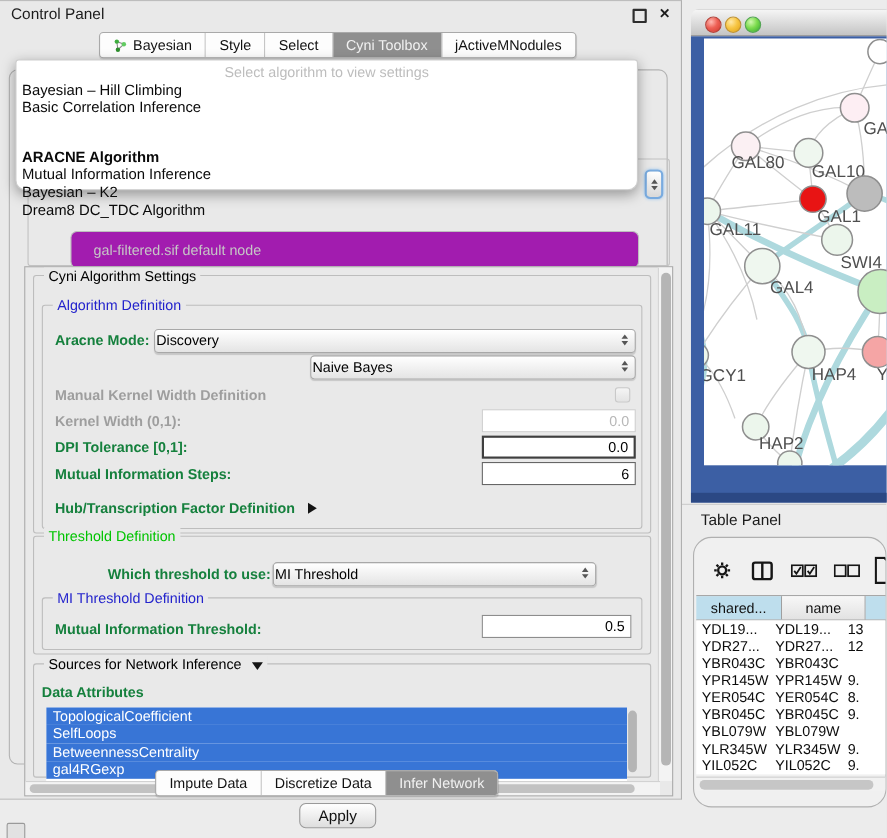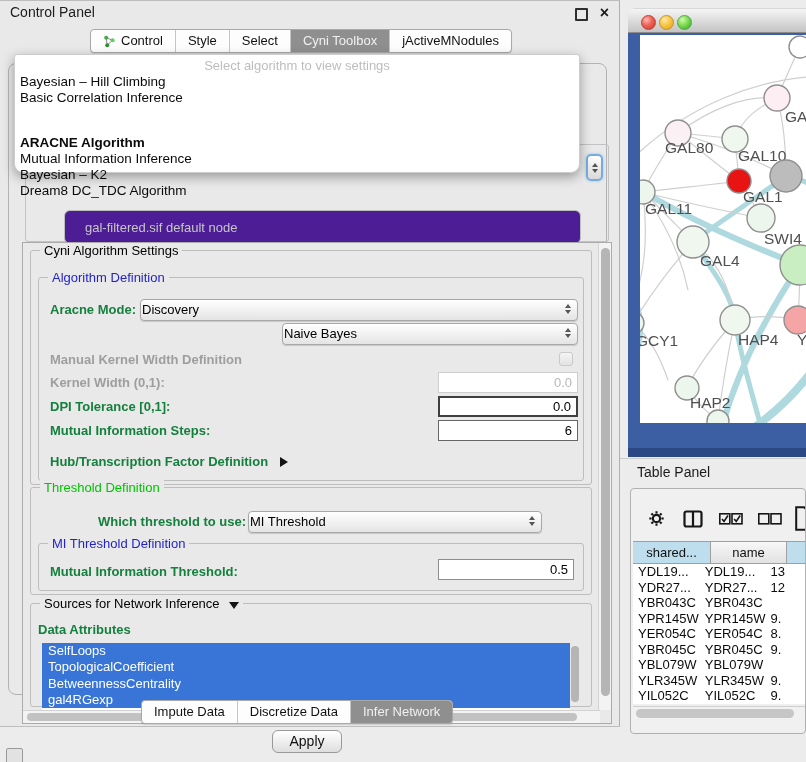--- a/index.html
+++ b/index.html
@@ -19,21 +19,21 @@
   #topTabs{left:90px;top:28px;}
   #bottomTabs{left:141px;top:699px;}
   .outer-panel{position:absolute;left:8px;top:62px;width:599px;height:632px;border:1px solid #b3b3b3;
                border-radius:8px;background:#e9e9e9;box-sizing:border-box;}
   
   .hidden-group{position:absolute;left:16px;top:80px;width:584px;height:98px;border:1px solid #c2c2c2;border-radius:3px;box-sizing:border-box;}
   .blue-arrows{position:absolute;left:577px;top:90px;width:17px;height:27px;border:2px solid #79abdf;border-radius:5px;
                background:linear-gradient(#ffffff,#d9d9d9);box-sizing:border-box;display:flex;flex-direction:column;
                align-items:center;justify-content:center;gap:2px;box-shadow:0 0 3px #8fc0ef;}
   .hidden-combo{position:absolute;left:55px;top:146px;width:517px;height:34px;border:1px solid #bdbdbd;border-radius:6px;
-                background:#4c1d95;box-sizing:border-box;font-size:13px;color:#c6c6c6;display:flex;align-items:center;padding-left:20px;}
+                background:#a21caf;box-sizing:border-box;font-size:13px;color:#c6c6c6;display:flex;align-items:center;padding-left:20px;}
   
   .pane{position:absolute;left:13px;top:178px;width:590px;height:482px;border:1px solid #ababab;background:#e9e9e9;box-sizing:border-box;overflow:hidden;}
   .group{position:absolute;border:1px solid #bdbdbd;border-radius:3px;box-sizing:border-box;}
   .gtitle{position:absolute;top:-8px;left:9px;background:#e9e9e9;padding:0 4px;font-size:13px;white-space:nowrap;}
   .gtitle.blue{color:#2323cc;}
   .gtitle.green{color:#00c400;}
   .lbl{position:absolute;font-size:13px;font-weight:bold;color:#15803d;white-space:nowrap;}
   .lbl.dis{color:#9e9e9e;}
   .combo{position:absolute;height:22px;border:1px solid #a8a8a8;border-radius:4px;background:linear-gradient(#ffffff,#e4e4e4);
          box-sizing:border-box;font-size:13px;line-height:20px;padding-left:1px;color:#000;box-shadow:0 1px 1px rgba(0,0,0,.15);}
@@ -67,21 +67,21 @@
                 box-sizing:border-box;position:relative;border-top:1px solid #d8d8d8;}
   .tl{position:absolute;top:6px;width:13px;height:13px;border-radius:50%;}
   .tl.red{left:13px;background:radial-gradient(circle at 35% 30%,#ffb9b2,#ee6156 45%,#ce352b);border:.5px solid #b5443c;}
   .tl.yel{left:31px;background:radial-gradient(circle at 35% 30%,#ffe9a8,#f7c645 45%,#dfa011);border:.5px solid #c09334;}
   .tl.grn{left:49px;background:radial-gradient(circle at 35% 30%,#d2f8b1,#7ddc4e 45%,#2fa32f);border:.5px solid #53a553;}
   .net-body{position:relative;height:424px;background:#3c5fa4;}
   .net-canvas{position:absolute;left:12px;top:2px;width:178px;height:388px;background:#fff;}
   .net-darkstrip{position:absolute;left:0;top:415px;width:100%;height:9px;background:#2b4884;}
   
   .tp-title{position:absolute;left:637px;top:464px;font-size:14px;color:#1b1b1b;}
-  .tpanel{position:absolute;left:630px;top:488px;width:176px;height:246px;border:1px solid #b0b0b0;border-radius:4px;
+  .tpanel{position:absolute;left:630px;top:488px;width:176px;height:246px;border:1px solid #b0b0b0;border-radius:17px;
           background:#f0f0f0;box-sizing:border-box;overflow:hidden;}
   .tp-toolbar{position:relative;height:52px;}
   .tp-icon{position:absolute;}
   .tp-head{position:absolute;top:52px;left:2px;display:flex;height:23px;border-top:1px solid #9f9f9f;border-bottom:1px solid #9f9f9f;box-sizing:border-box;}
   .th{font-size:13px;text-align:center;line-height:21px;border-right:1px solid #9f9f9f;box-sizing:border-box;
       background:linear-gradient(#f7f7f7,#e2e2e2);color:#111;overflow:hidden;}
   .th.hl{background:#bedeed;}
   .th:nth-child(1){width:78px;}.th:nth-child(2){width:76px;}.th:nth-child(3){width:44px;}
   .tp-rows{position:absolute;top:75px;left:2px;width:172px;height:140px;background:#fff;overflow:hidden;}
   .tr{display:flex;height:15.5px;line-height:15.5px;font-size:13px;color:#0c0c0c;}
@@ -104,21 +104,21 @@
     <span class="cp-close">×</span>
   </div>
   <div class="tabbar" id="topTabs">
       <div class="tab">
         <svg width="13" height="13" viewBox="0 0 13 13">
           <path d="M3.2 2.8 L9.6 5.2 L4.2 10.2 Z" fill="none" stroke="#8a8a8a" stroke-width="1"></path>
           <circle cx="3.2" cy="2.8" r="2" fill="#3fae3f"></circle>
           <circle cx="9.6" cy="5.2" r="2" fill="#62cb62"></circle>
           <circle cx="4.2" cy="10.2" r="2" fill="#2e8f2e"></circle>
         </svg>
-        <span>Control</span>
+        <span>Bayesian</span>
       </div>
       <div class="tab">
         <span>Style</span>
       </div>
       <div class="tab">
         <span>Select</span>
       </div>
       <div class="tab sel">
         <span>Cyni Toolbox</span>
       </div>
@@ -191,22 +191,22 @@
       <div class="tfield" style="left:415px;top:316px;width:136px;height:21px;border:1px solid #8d8d8d;color:#000;">0.5</div>
 
       <div class="group" style="left:7px;top:360px;width:562px;height:104px;">
         <span class="gtitle">
           <span>Sources for Network Inference</span>
           <span class="tri-down"></span>
         </span>
       </div>
       <span class="lbl" style="left:15px;top:379px;">Data Attributes</span>
       <div class="listbox" id="attrList">
+          <div class="attr-item">TopologicalCoefficient</div>
           <div class="attr-item">SelfLoops</div>
-          <div class="attr-item">TopologicalCoefficient</div>
           <div class="attr-item">BetweennessCentrality</div>
           <div class="attr-item">gal4RGexp</div>
         </div>
       <div class="list-vthumb" style="right:32px;top:403px;position:absolute;"></div>
 
       <div class="vscroll">
         <div class="vthumb"></div>
       </div>
       <div class="hscroll">
         <div class="hthumb"></div>

